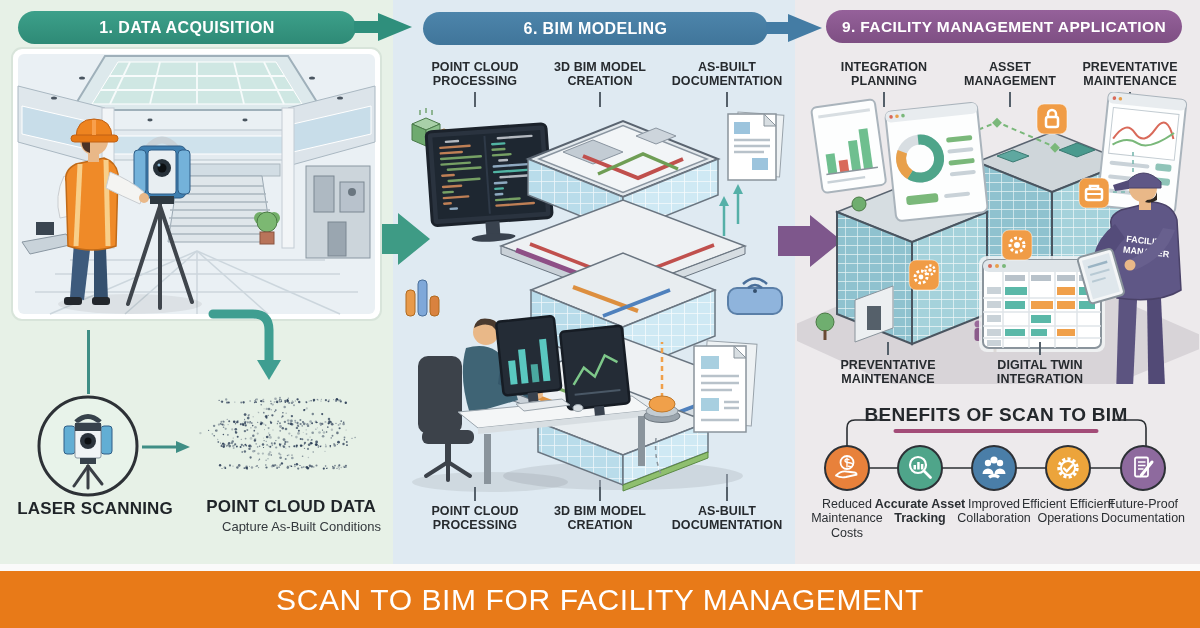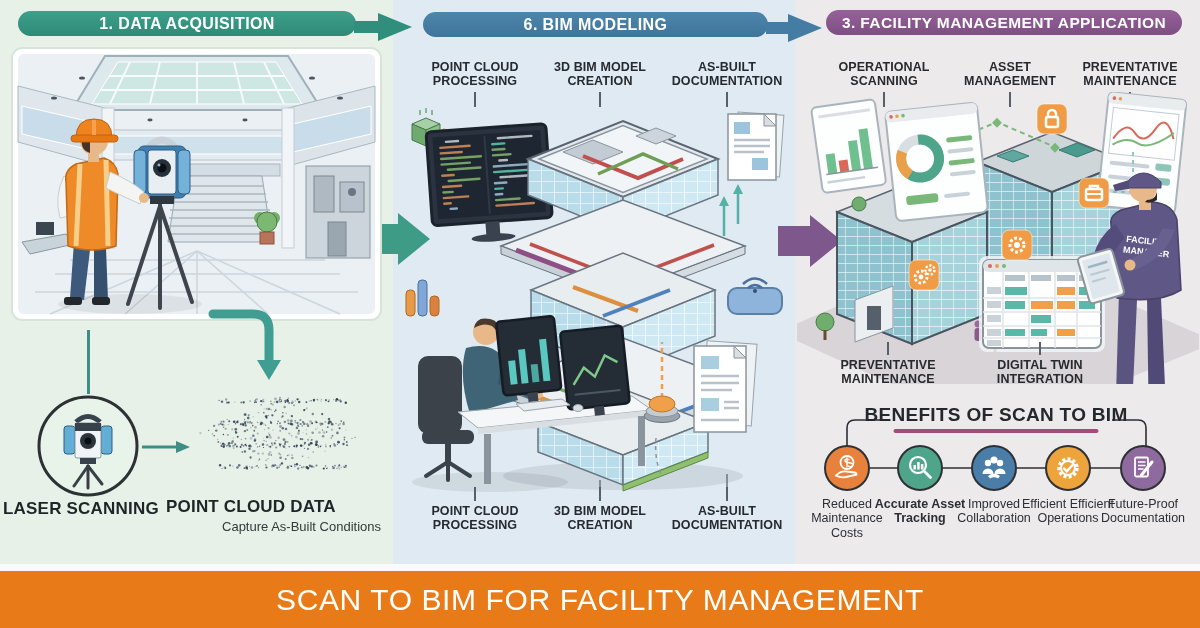--- a/index.html
+++ b/index.html
@@ -3,30 +3,30 @@
 <meta charset="utf-8">
 <style>
   html,body{margin:0;padding:0;background:#fff;}
   .stage{position:relative;width:1200px;height:628px;overflow:hidden;
          font-family:"Liberation Sans",sans-serif;background:#fff;}
   .panel{position:absolute;top:0;height:564px;}
   .p1{left:0;width:393px;background:#e7f1e7;}
   .p2{left:393px;width:402px;background:#dfeaf2;}
   .p3{left:795px;width:405px;background:#edeaec;}
   .abs{position:absolute;}
-  .pill{position:absolute;height:25px;border-radius:17px;color:#fff;font-weight:700;
+  .pill{position:absolute;height:33px;border-radius:17px;color:#fff;font-weight:700;
         display:flex;align-items:center;justify-content:center;letter-spacing:.4px;}
   .pill1{left:18px;top:11px;width:338px;font-size:16px;background:linear-gradient(180deg,#3da08a,#2e8a76);}
   .pill2{left:423px;top:12px;width:345px;font-size:16px;background:linear-gradient(180deg,#4d85ab,#40759a);}
   .pill3{left:826px;top:10px;width:356px;font-size:15.5px;background:linear-gradient(180deg,#95619a,#7e4f83);}
   .lbl{position:absolute;font-weight:700;color:#262a2e;text-align:center;line-height:1.13;
        letter-spacing:.1px;transform:translateX(-50%);}
   .lbl-sm{font-size:12.5px;}
   .tick{position:absolute;width:2px;background:#55606a;}
-  .big-lbl{position:absolute;font-size:17px;font-weight:800;color:#1f2428;text-align:left;
+  .big-lbl{position:absolute;font-size:17px;font-weight:800;color:#1f2428;text-align:right;
            transform:translateX(-50%);letter-spacing:.2px;}
   .cap{position:absolute;font-size:13px;font-weight:400;color:#33383c;text-align:right;
        transform:translateX(-50%);}
   .ben-title{position:absolute;font-size:19px;font-weight:800;color:#24282c;text-align:left;
              transform:translateX(-50%);letter-spacing:.3px;white-space:nowrap;}
   .ben-underline{position:absolute;height:3.5px;background:#a34c78;border-radius:2px;transform:translateX(-50%);}
   .bcircle{position:absolute;width:46px;height:46px;border-radius:50%;border:2.5px solid #2d3136;
            box-sizing:border-box;display:flex;align-items:center;justify-content:center;}
   .b1{background:#e8813b;} .b2{background:#4fa58a;} .b3{background:#4a7ea8;}
   .b4{background:#eca43b;} .b5{background:#8e6a9e;}
@@ -55,21 +55,21 @@
     <polygon points="24,0 58,14 24,28" fill="#2f8f7c"></polygon>
   </svg>
   <div class="pill pill2">
     <span>6. BIM MODELING</span>
   </div>
   <svg class="abs" style="left:766px;top:14px;" width="58" height="28">
     <rect x="0" y="8" width="22" height="12" fill="#447ca4"></rect>
     <polygon points="22,0 56,14 22,28" fill="#447ca4"></polygon>
   </svg>
   <div class="pill pill3">
-    <span>3. FACILITY MANAGEMENT APPLICATION</span>
+    <span>9. FACILITY MANAGEMENT APPLICATION</span>
   </div>
 
   <svg class="abs" style="left:364px;top:212px;" width="68" height="54">
     <polygon points="2,12 34,12 34,1 66,27 34,53 34,42 2,42" fill="#3e9b85"></polygon>
   </svg>
   <svg class="abs" style="left:776px;top:214px;" width="68" height="54">
     <polygon points="2,12 34,12 34,1 66,27 34,53 34,42 2,42" fill="#7e578c"></polygon>
   </svg>
 
   <svg class="abs" style="left:10px;top:46px;" width="373" height="276" viewBox="0 0 373 276">
@@ -888,21 +888,21 @@
     <path d="M 258 330 Q 256 352 264 368" stroke="#8a949c" stroke-width="1.5" fill="none" stroke-dasharray="4 4"></path>
   </svg>
 
   <div class="tick" style="left:474px;top:487px;height:14px;"></div>
   <div class="tick" style="left:599px;top:487px;height:14px;"></div>
   <div class="tick" style="left:726px;top:487px;height:14px;"></div>
   <div class="lbl lbl-sm" style="left:475px;top:504px;width:100px;">POINT CLOUD PROCESSING</div>
   <div class="lbl lbl-sm" style="left:600px;top:504px;width:104px;">3D BIM MODEL CREATION</div>
   <div class="lbl lbl-sm" style="left:727px;top:504px;width:116px;">AS-BUILT DOCUMENTATION</div>
 
-  <div class="lbl lbl-sm" style="left:884px;top:60px;width:104px;">OPERATIONAL SCANNING</div>
+  <div class="lbl lbl-sm" style="left:884px;top:60px;width:104px;">INTEGRATION PLANNING</div>
   <div class="lbl lbl-sm" style="left:1010px;top:60px;width:104px;">ASSET MANAGEMENT</div>
   <div class="lbl lbl-sm" style="left:1130px;top:60px;width:110px;">PREVENTATIVE MAINTENANCE</div>
   <div class="tick" style="left:883px;top:92px;height:15px;"></div>
   <div class="tick" style="left:1009px;top:92px;height:15px;"></div>
   <div class="tick" style="left:1129px;top:92px;height:15px;"></div>
 
   <svg class="abs" style="left:797px;top:92px;" width="402" height="292" viewBox="0 0 402 292">
     <defs>
       <pattern id="glassT" width="12" height="9" patternUnits="userSpaceOnUse">
         <rect width="12" height="9" fill="#8fc2cf"></rect>

